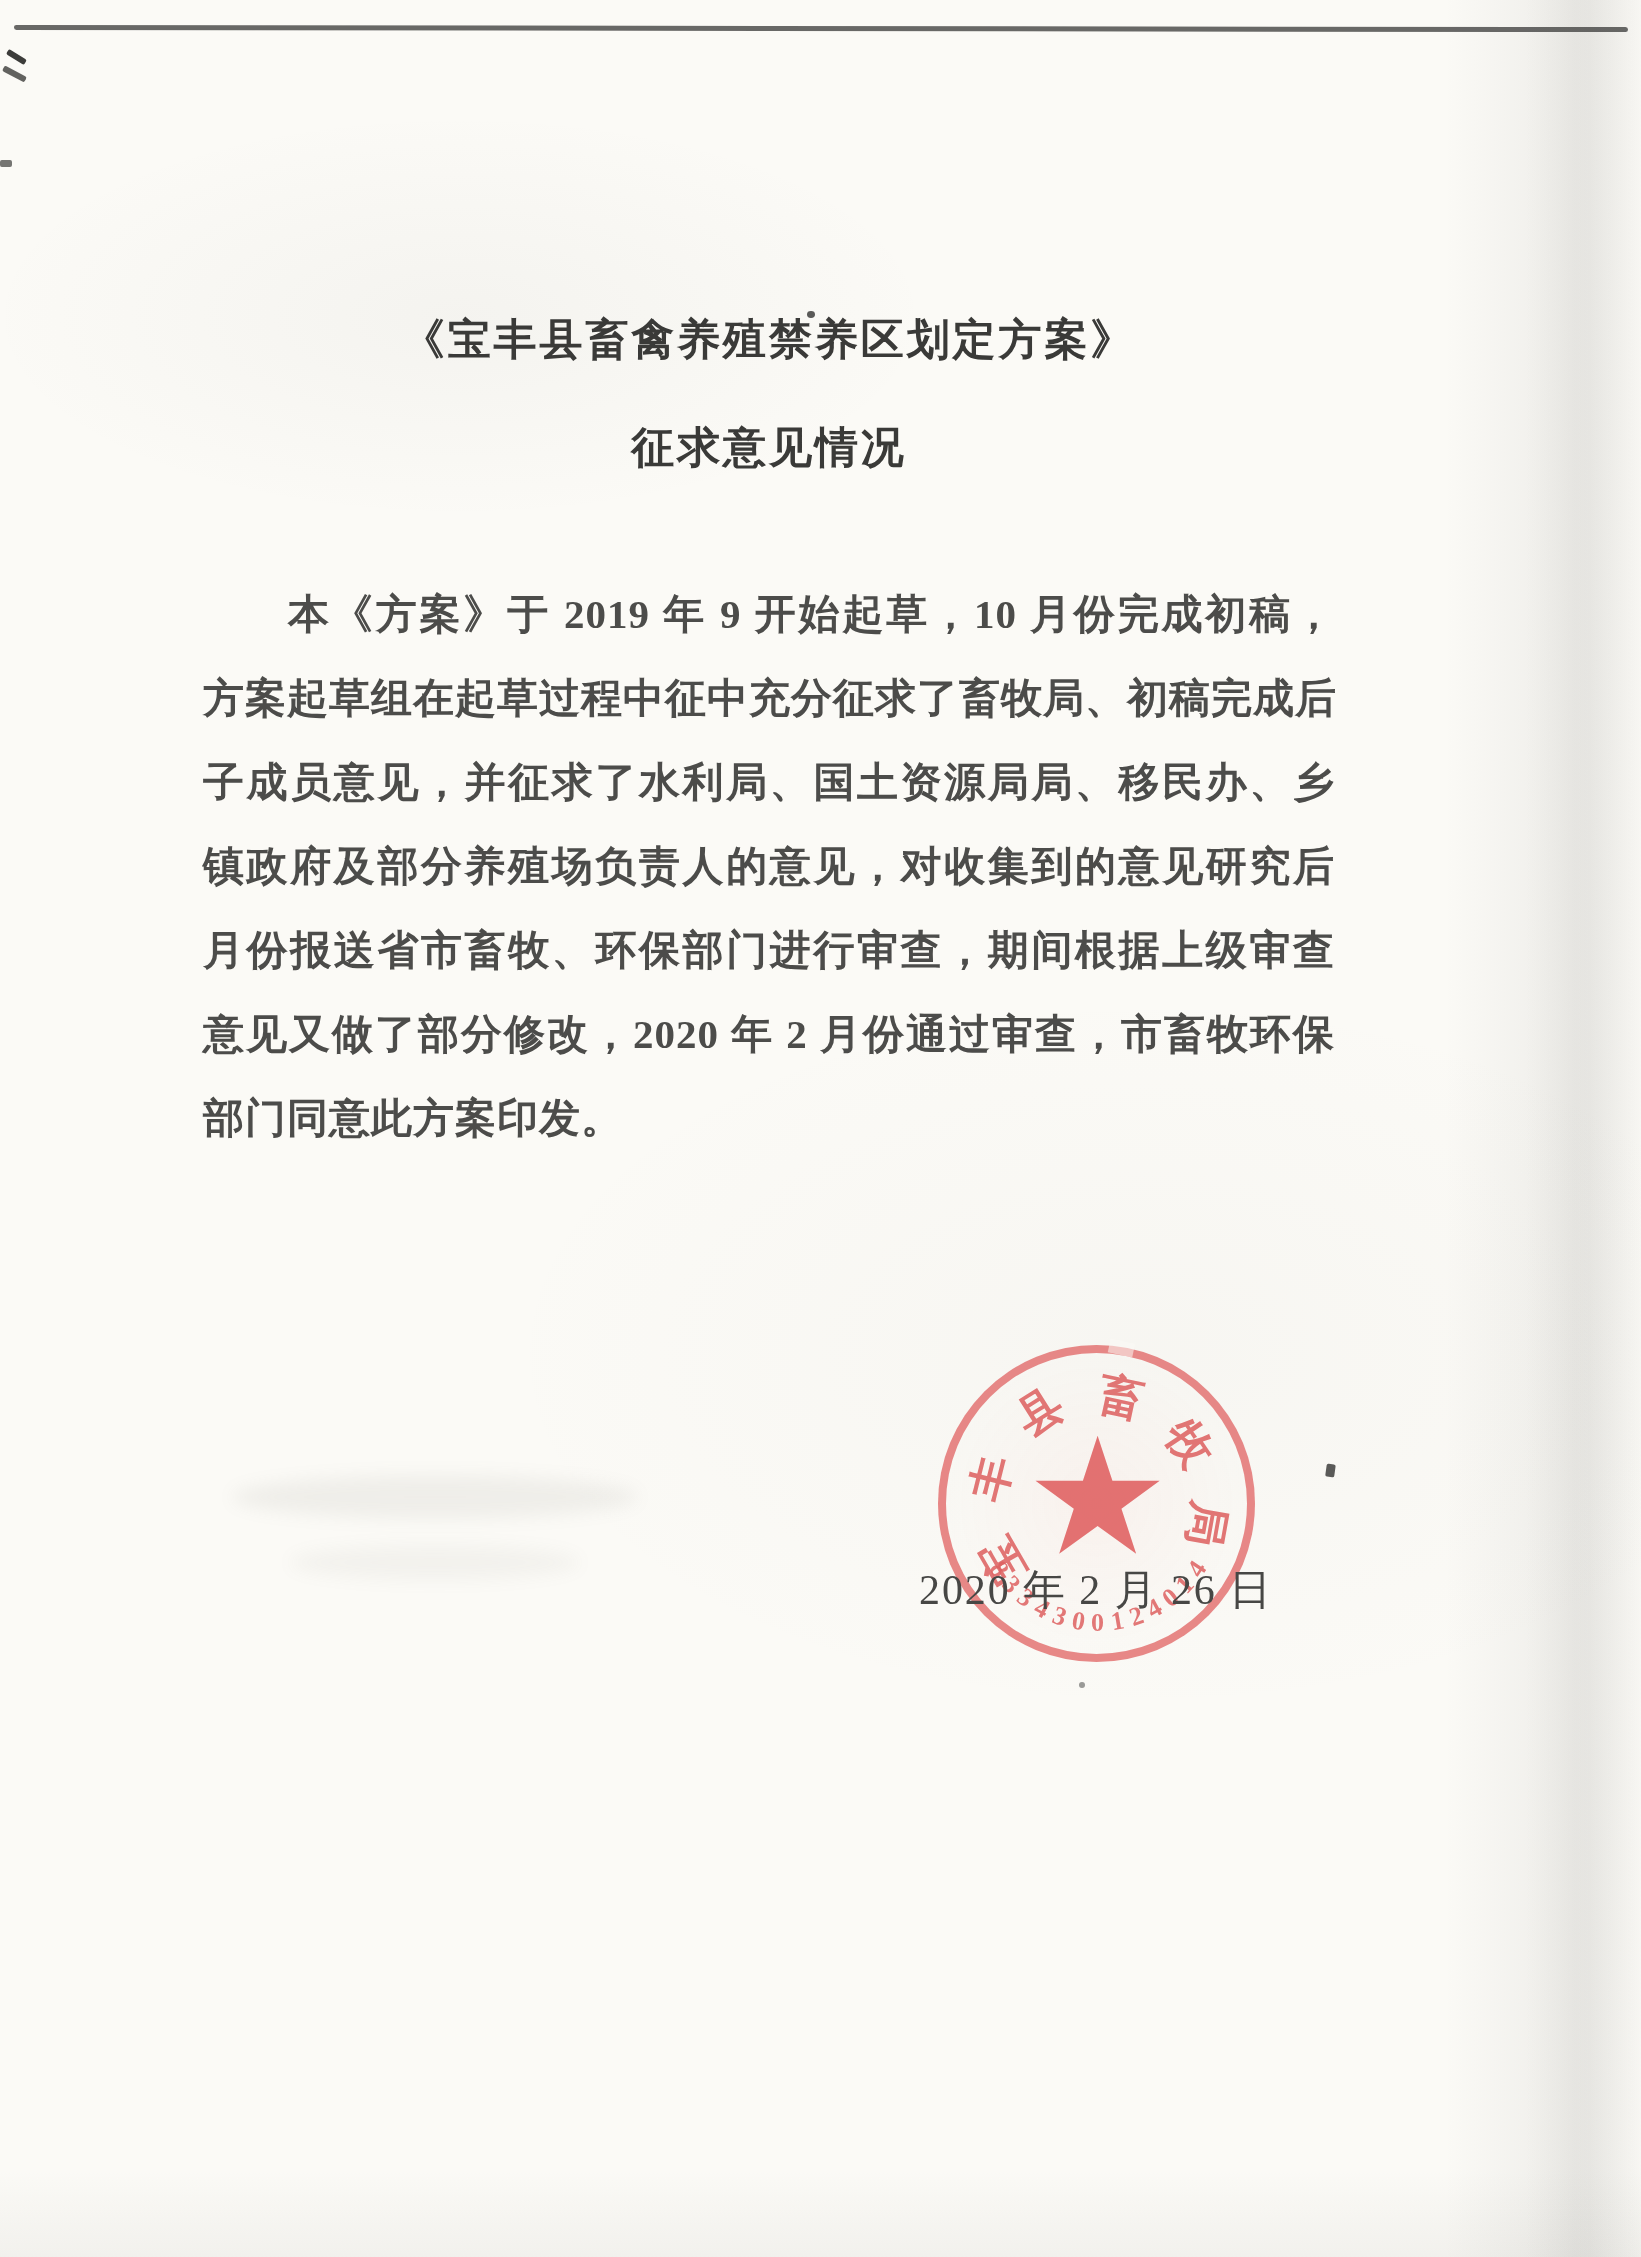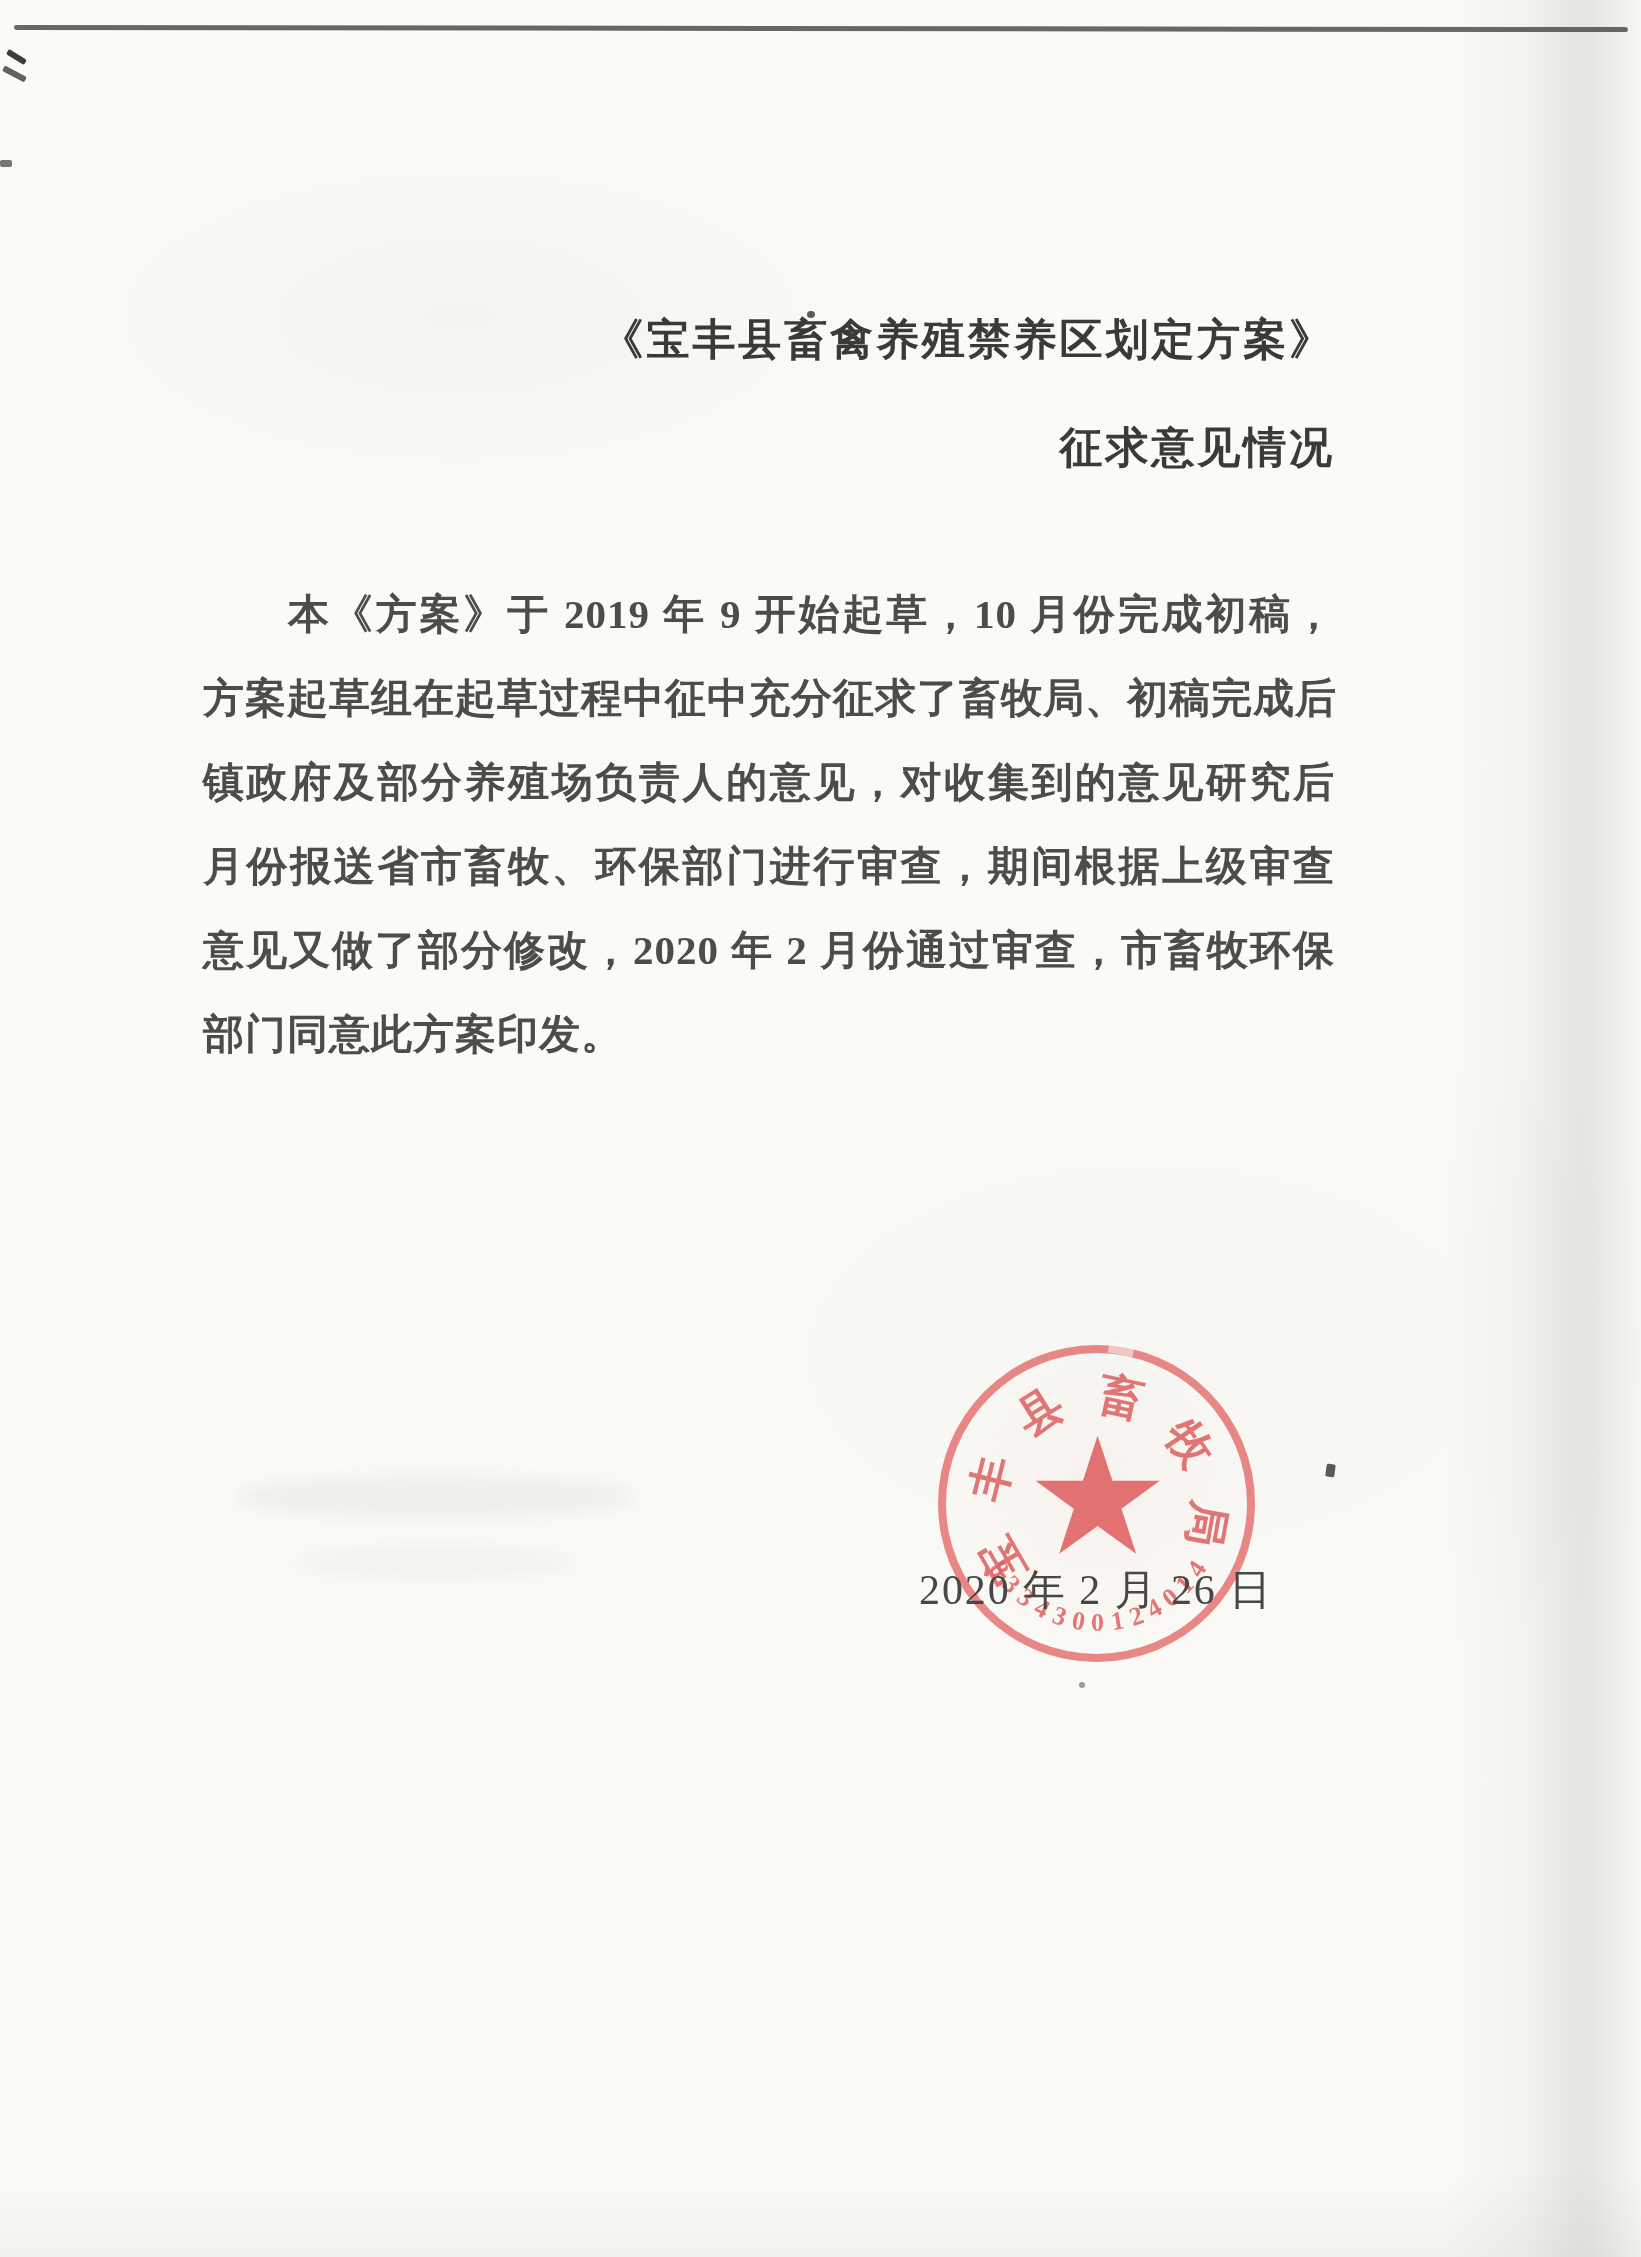--- a/index.html
+++ b/index.html
@@ -25,21 +25,21 @@
   .speck.s1{left:807px;top:311px;width:7.7px;height:6.8px;}
   .speck.s2{left:1326px;top:1464px;width:8.7px;height:12.6px;border-radius:1.9px;transform:rotate(8deg);}
   .speck.s3{left:1079px;top:1682px;width:5.8px;height:5.8px;opacity:.6;}
   .smudge{position:absolute;background:#8a887f;filter:blur(8.7px);opacity:.10;border-radius:50%;}
   .smudge.m1{left:232px;top:1475px;width:406px;height:44px;}
   .smudge.m2{left:290px;top:1545px;width:290px;height:35px;opacity:.07;}
   .shadow-right{position:absolute;right:0;top:0;width:116px;height:100%;background:linear-gradient(90deg,transparent,rgba(70,70,66,0.06) 55%,rgba(70,70,66,0.02));}
   .shadow-bottom{position:absolute;left:0;bottom:0;width:100%;height:87px;background:linear-gradient(0deg,rgba(70,70,66,0.05),transparent);}
   
   .content{position:absolute;left:203px;top:0;width:1132px;}
-  .doc-title{position:absolute;width:100%;text-align:right;font-weight:bold;font-size:43px;color:#3a3a38;letter-spacing:2.9px;}
+  .doc-title{position:absolute;width:100%;text-align:center;font-weight:bold;font-size:43px;color:#3a3a38;letter-spacing:2.9px;}
   .doc-title.t1{top:311px;}
   .doc-title.t2{top:419px;}
   .paragraph{position:absolute;top:572px;width:100%;}
   .bline{
     height:84px;line-height:84px;
     font-size:41px;color:#4c4c4a;letter-spacing:1px;
     text-align:justify;text-align-last:justify;
     white-space:nowrap;overflow:visible;font-weight:bold;
   }
   .bline.first{text-indent:85px;}
@@ -91,20 +91,21 @@
   <div class="smudge m2"></div>
   <div class="shadow-right"></div>
   <div class="shadow-bottom"></div>
 
   <div class="content">
     <div class="doc-title t1">《宝丰县畜禽养殖禁养区划定方案》</div>
     <div class="doc-title t2">征求意见情况</div>
     <div class="paragraph">
         <div class="bline first">本《方案》于 2019 年 9 开始起草，10 月份完成初稿，</div>
         <div class="bline">方案起草组在起草过程中征中充分征求了畜牧局、初稿完成后</div>
+        <div class="bline">子成员意见，并征求了水利局、国土资源局局、移民办、乡</div>
         <div class="bline">镇政府及部分养殖场负责人的意见，对收集到的意见研究后</div>
         <div class="bline">月份报送省市畜牧、环保部门进行审查，期间根据上级审查</div>
         <div class="bline">意见又做了部分修改，2020 年 2 月份通过审查，市畜牧环保</div>
         <div class="bline last">部门同意此方案印发。</div>
       </div>
   </div>
 
   <div class="seal">
     <div class="seal-ring"></div>
     <div class="seal-star">★</div>

